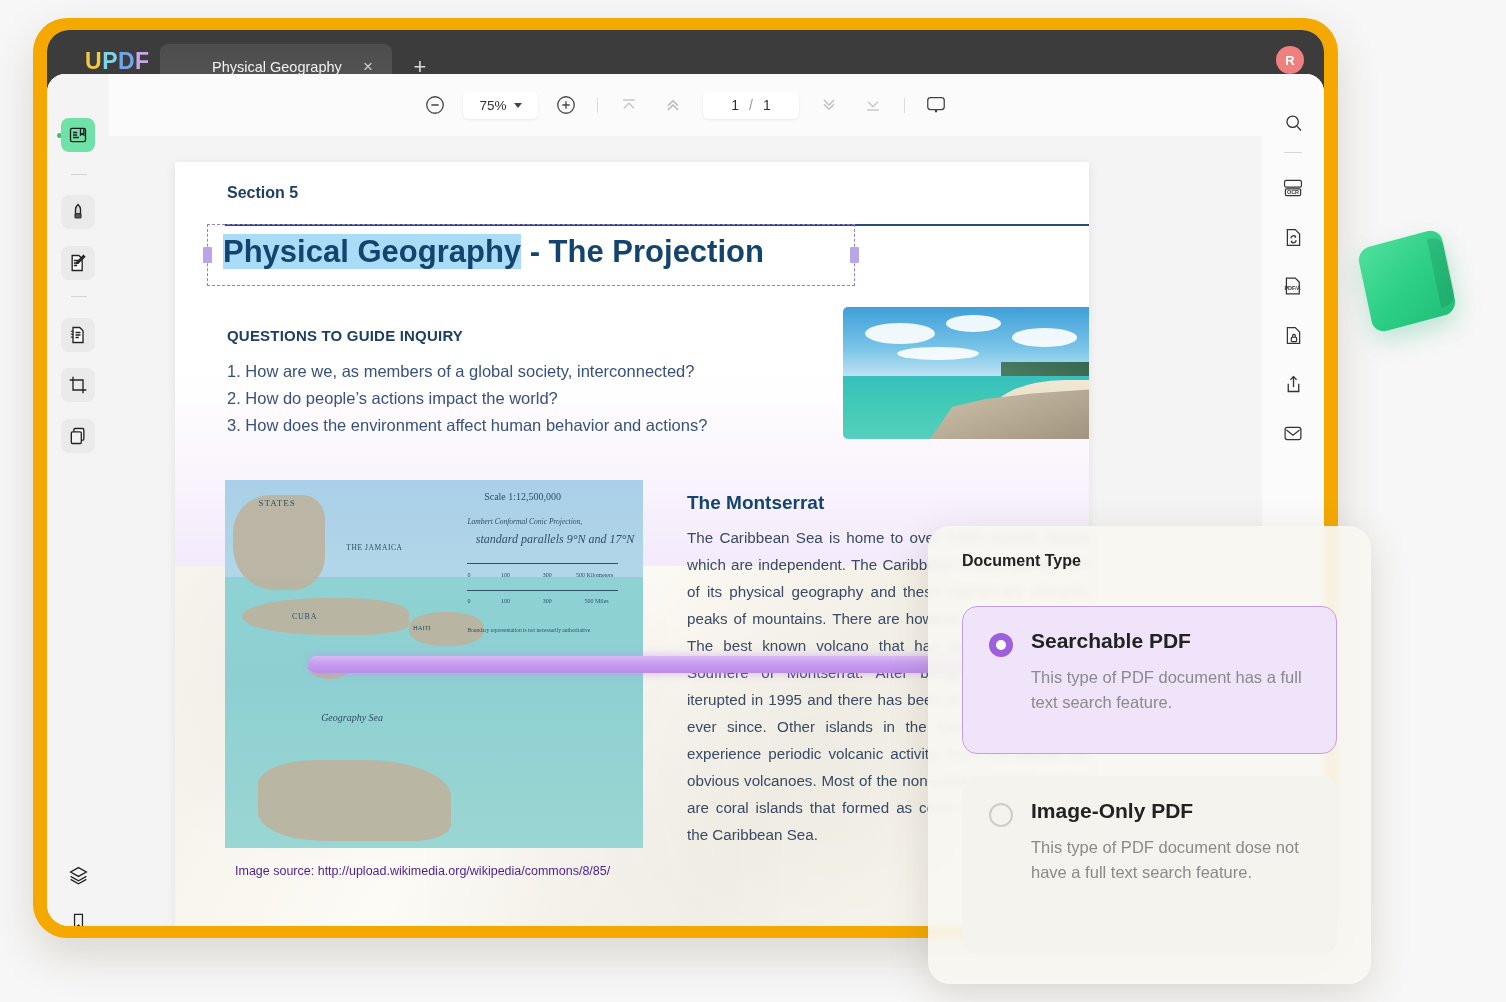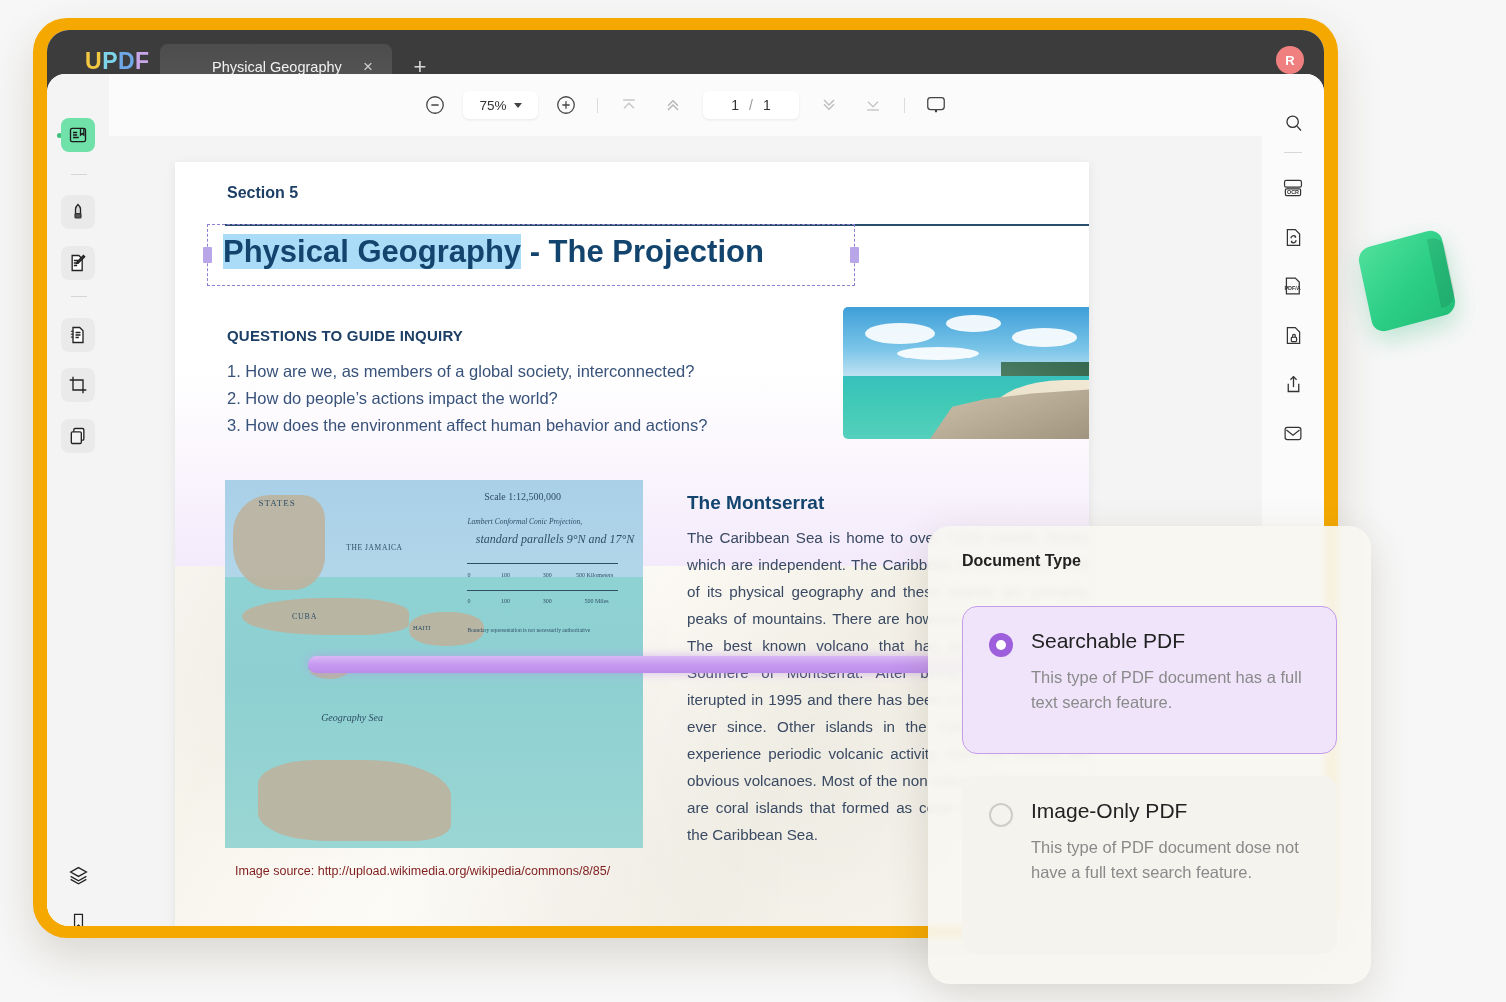--- a/index.html
+++ b/index.html
@@ -243,21 +243,21 @@
     width: 418px; height: 368px; overflow: hidden;
   }
   .map-upper { position:absolute; left:0; top:0; width:100%; height:97px;
     background: linear-gradient(180deg,#a9d0e8 0%, #b2d6e9 100%); }
   .map-lower { position:absolute; left:0; top:97px; width:100%; height:271px;
     background: linear-gradient(180deg,#8fd2d4 0%, #8ed0d2 40%, #9ad6d3 100%); }
   .landmass { position:absolute; background:#bcb39e; border-radius:40% 25% 35% 45%; opacity:.92; }
   .map-text { position:absolute; color:#2f4f66; font-family:"Liberation Serif", serif; }
   .map-caption {
     position: absolute; left: 60px; top: 700px; width: 400px;
-    font-size: 12.5px; color: #7f1d1d; line-height: 19px;
+    font-size: 12.5px; color: #4c1d95; line-height: 19px;
   }
 
   
   .scan-bar {
     position: absolute; left: 133px; top: 494px;
     width: 745px; height: 17px; border-radius: 9px;
     background: linear-gradient(180deg,#d9b8f5 0%, #c79bf0 48%, #bb8cea 100%);
     box-shadow: 0 0 10px rgba(190,140,235,.55);
   }
 
@@ -289,21 +289,21 @@
   .radio {
     position: absolute; left: 26px; top: 26px;
     width: 24px; height: 24px; border-radius: 50%;
   }
   .radio.on { background: #9D5FDB; border: none; }
   .radio.on::after {
     content: ''; position: absolute; left: 7px; top: 7px;
     width: 10px; height: 10px; border-radius: 50%; background: #fff;
   }
   .radio.off { border: 2px solid #cfcdc6; background: transparent; }
-  .dt-label { font-size: 21px; font-weight: normal; color: #222; }
+  .dt-label { font-size: 21px; font-weight: bold; color: #222; }
   .dt-desc { margin-top: 12px; font-size: 16.5px; color: #8a8a8a; line-height: 25px; }
 
   
   .cube {
     position: absolute; left: 1364px; top: 238px;
     width: 86px; height: 86px;
     background: linear-gradient(145deg,#4FE09C 0%, #2BCE85 55%, #23BE79 100%);
     border-radius: 13px;
     transform: rotate(-12deg) skewY(-3deg);
     box-shadow: 0 10px 24px rgba(40,180,120,.28);

